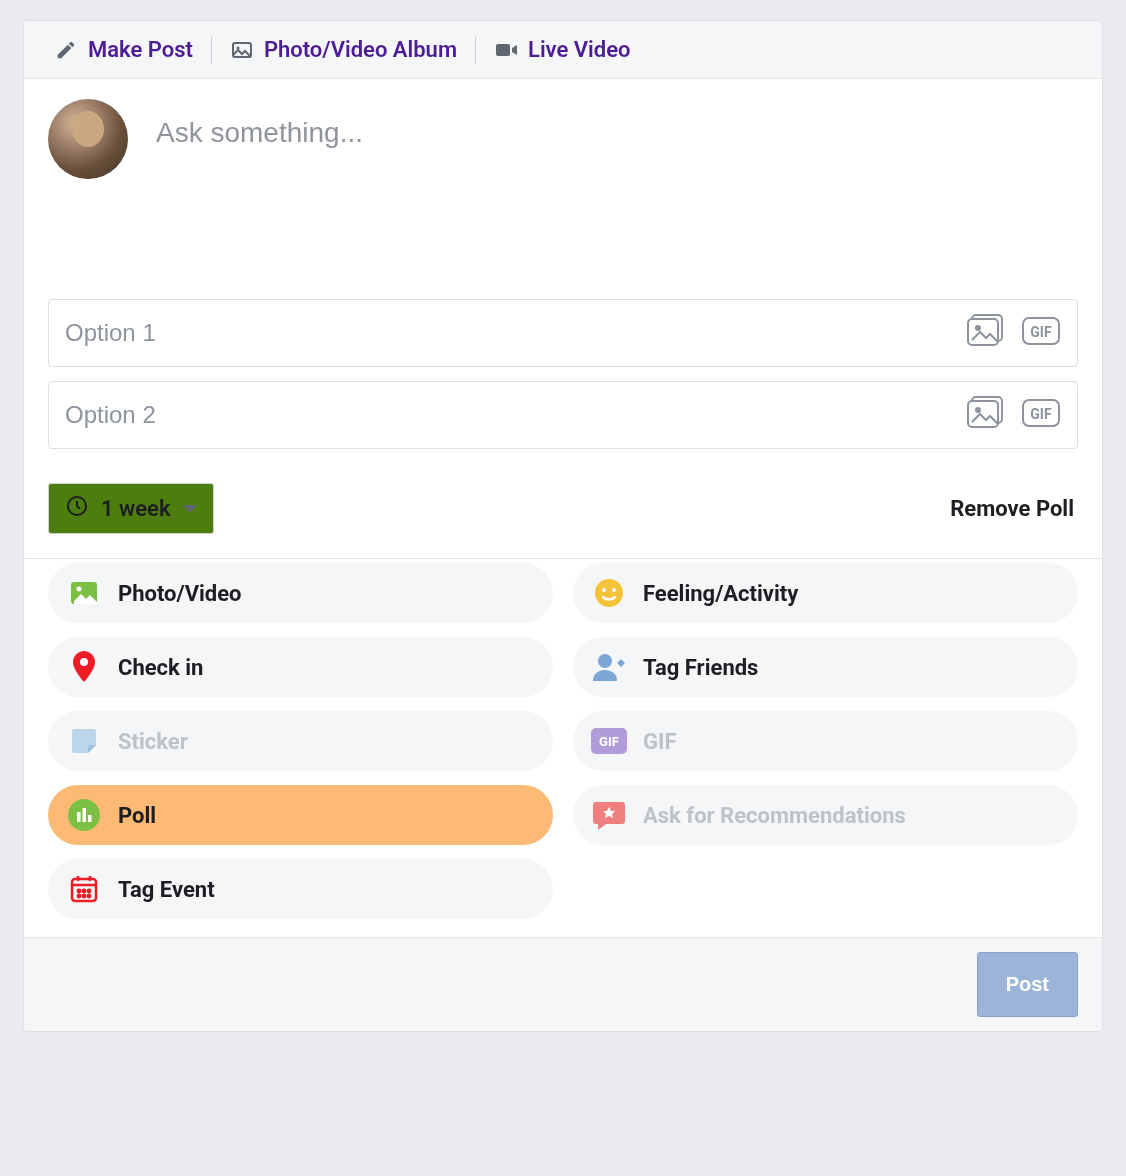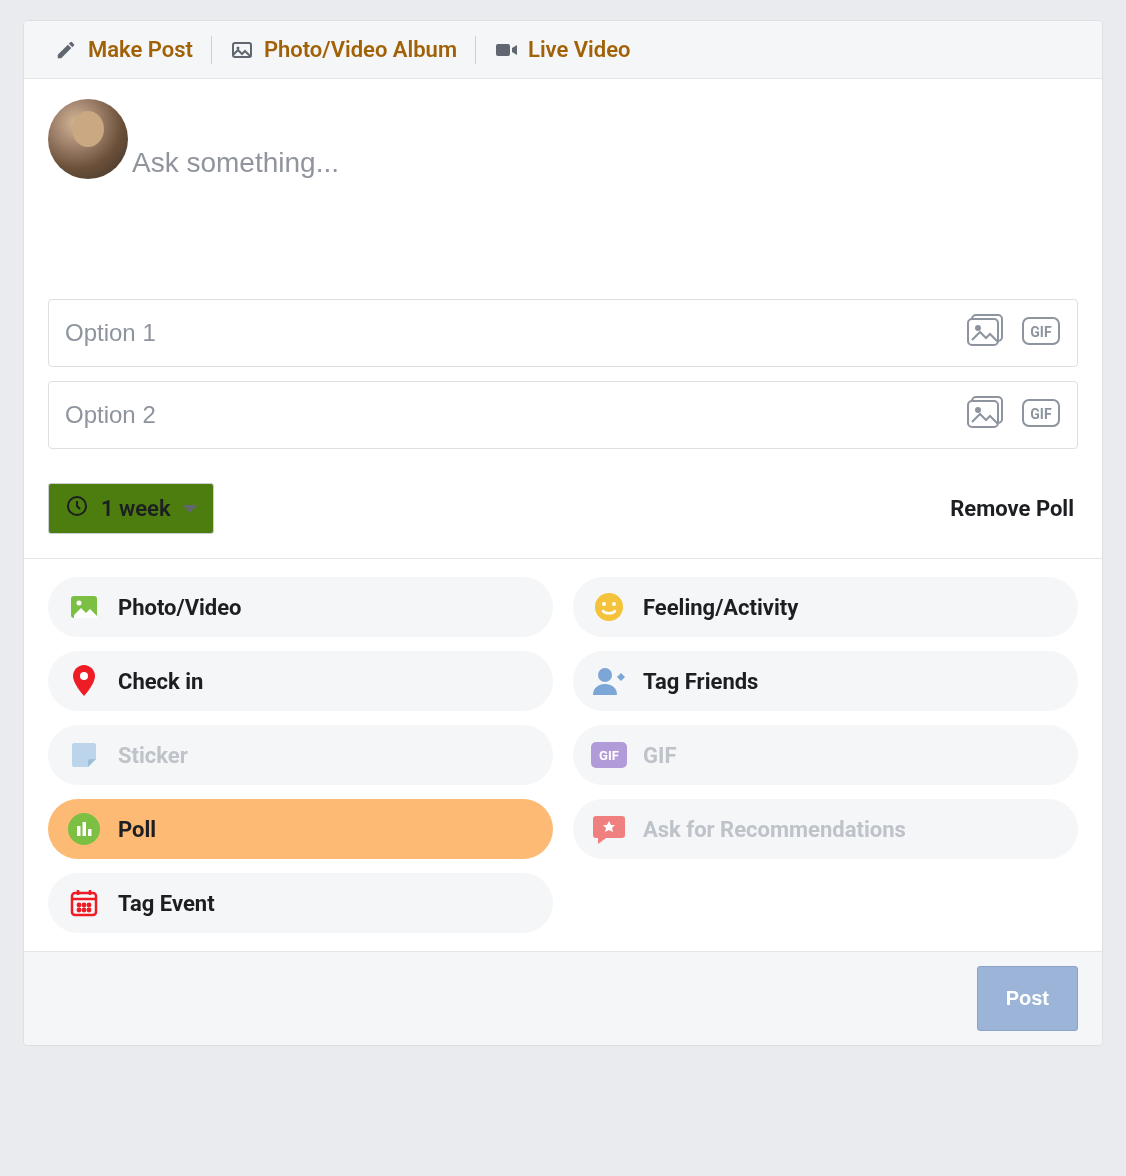--- a/index.html
+++ b/index.html
@@ -24,21 +24,21 @@
       display: flex;
       align-items: center;
       padding: 12px 20px;
       border-bottom: 1px solid #e5e5e5;
       background: #f5f6f7;
     }
     .tab {
       display: flex;
       align-items: center;
       gap: 10px;
-      color: #a16207;
+      color: #4c1d95;
       font-weight: 600;
       font-size: 22px;
       cursor: pointer;
       padding: 4px 10px;
     }
     .tab-divider {
       width: 1px;
       height: 28px;
       background: #ccd0d5;
       margin: 0 8px;
@@ -49,22 +49,22 @@
       display: flex;
       align-items: center;
       justify-content: center;
       color: #606770;
     }
     .compose-area {
       padding: 20px 24px 10px 24px;
     }
     .compose-row {
       display: flex;
-      gap: 4px;
-      align-items: flex-end;
+      gap: 28px;
+      align-items: flex-start;
     }
     .avatar {
       width: 80px;
       height: 80px;
       border-radius: 50%;
       background: radial-gradient(circle at 35% 30%, #d4b896 0%, #a0826d 30%, #6b5039 60%, #3a3028 100%);
       flex-shrink: 0;
       position: relative;
       overflow: hidden;
     }
@@ -141,21 +141,21 @@
       cursor: pointer;
     }
     .remove-poll {
       font-size: 22px;
       font-weight: 700;
       color: #1c1e21;
       cursor: pointer;
       padding-right: 4px;
     }
     .attachments {
-      padding: 18px 24px 18px 24px;
+      padding: 4px 24px 18px 24px;
       border-top: 1px solid #e5e5e5;
       display: grid;
       grid-template-columns: 1fr 1fr;
       gap: 14px 20px;
     }
     .attach-btn {
       display: flex;
       align-items: center;
       gap: 16px;
       background: #f5f6f7;

